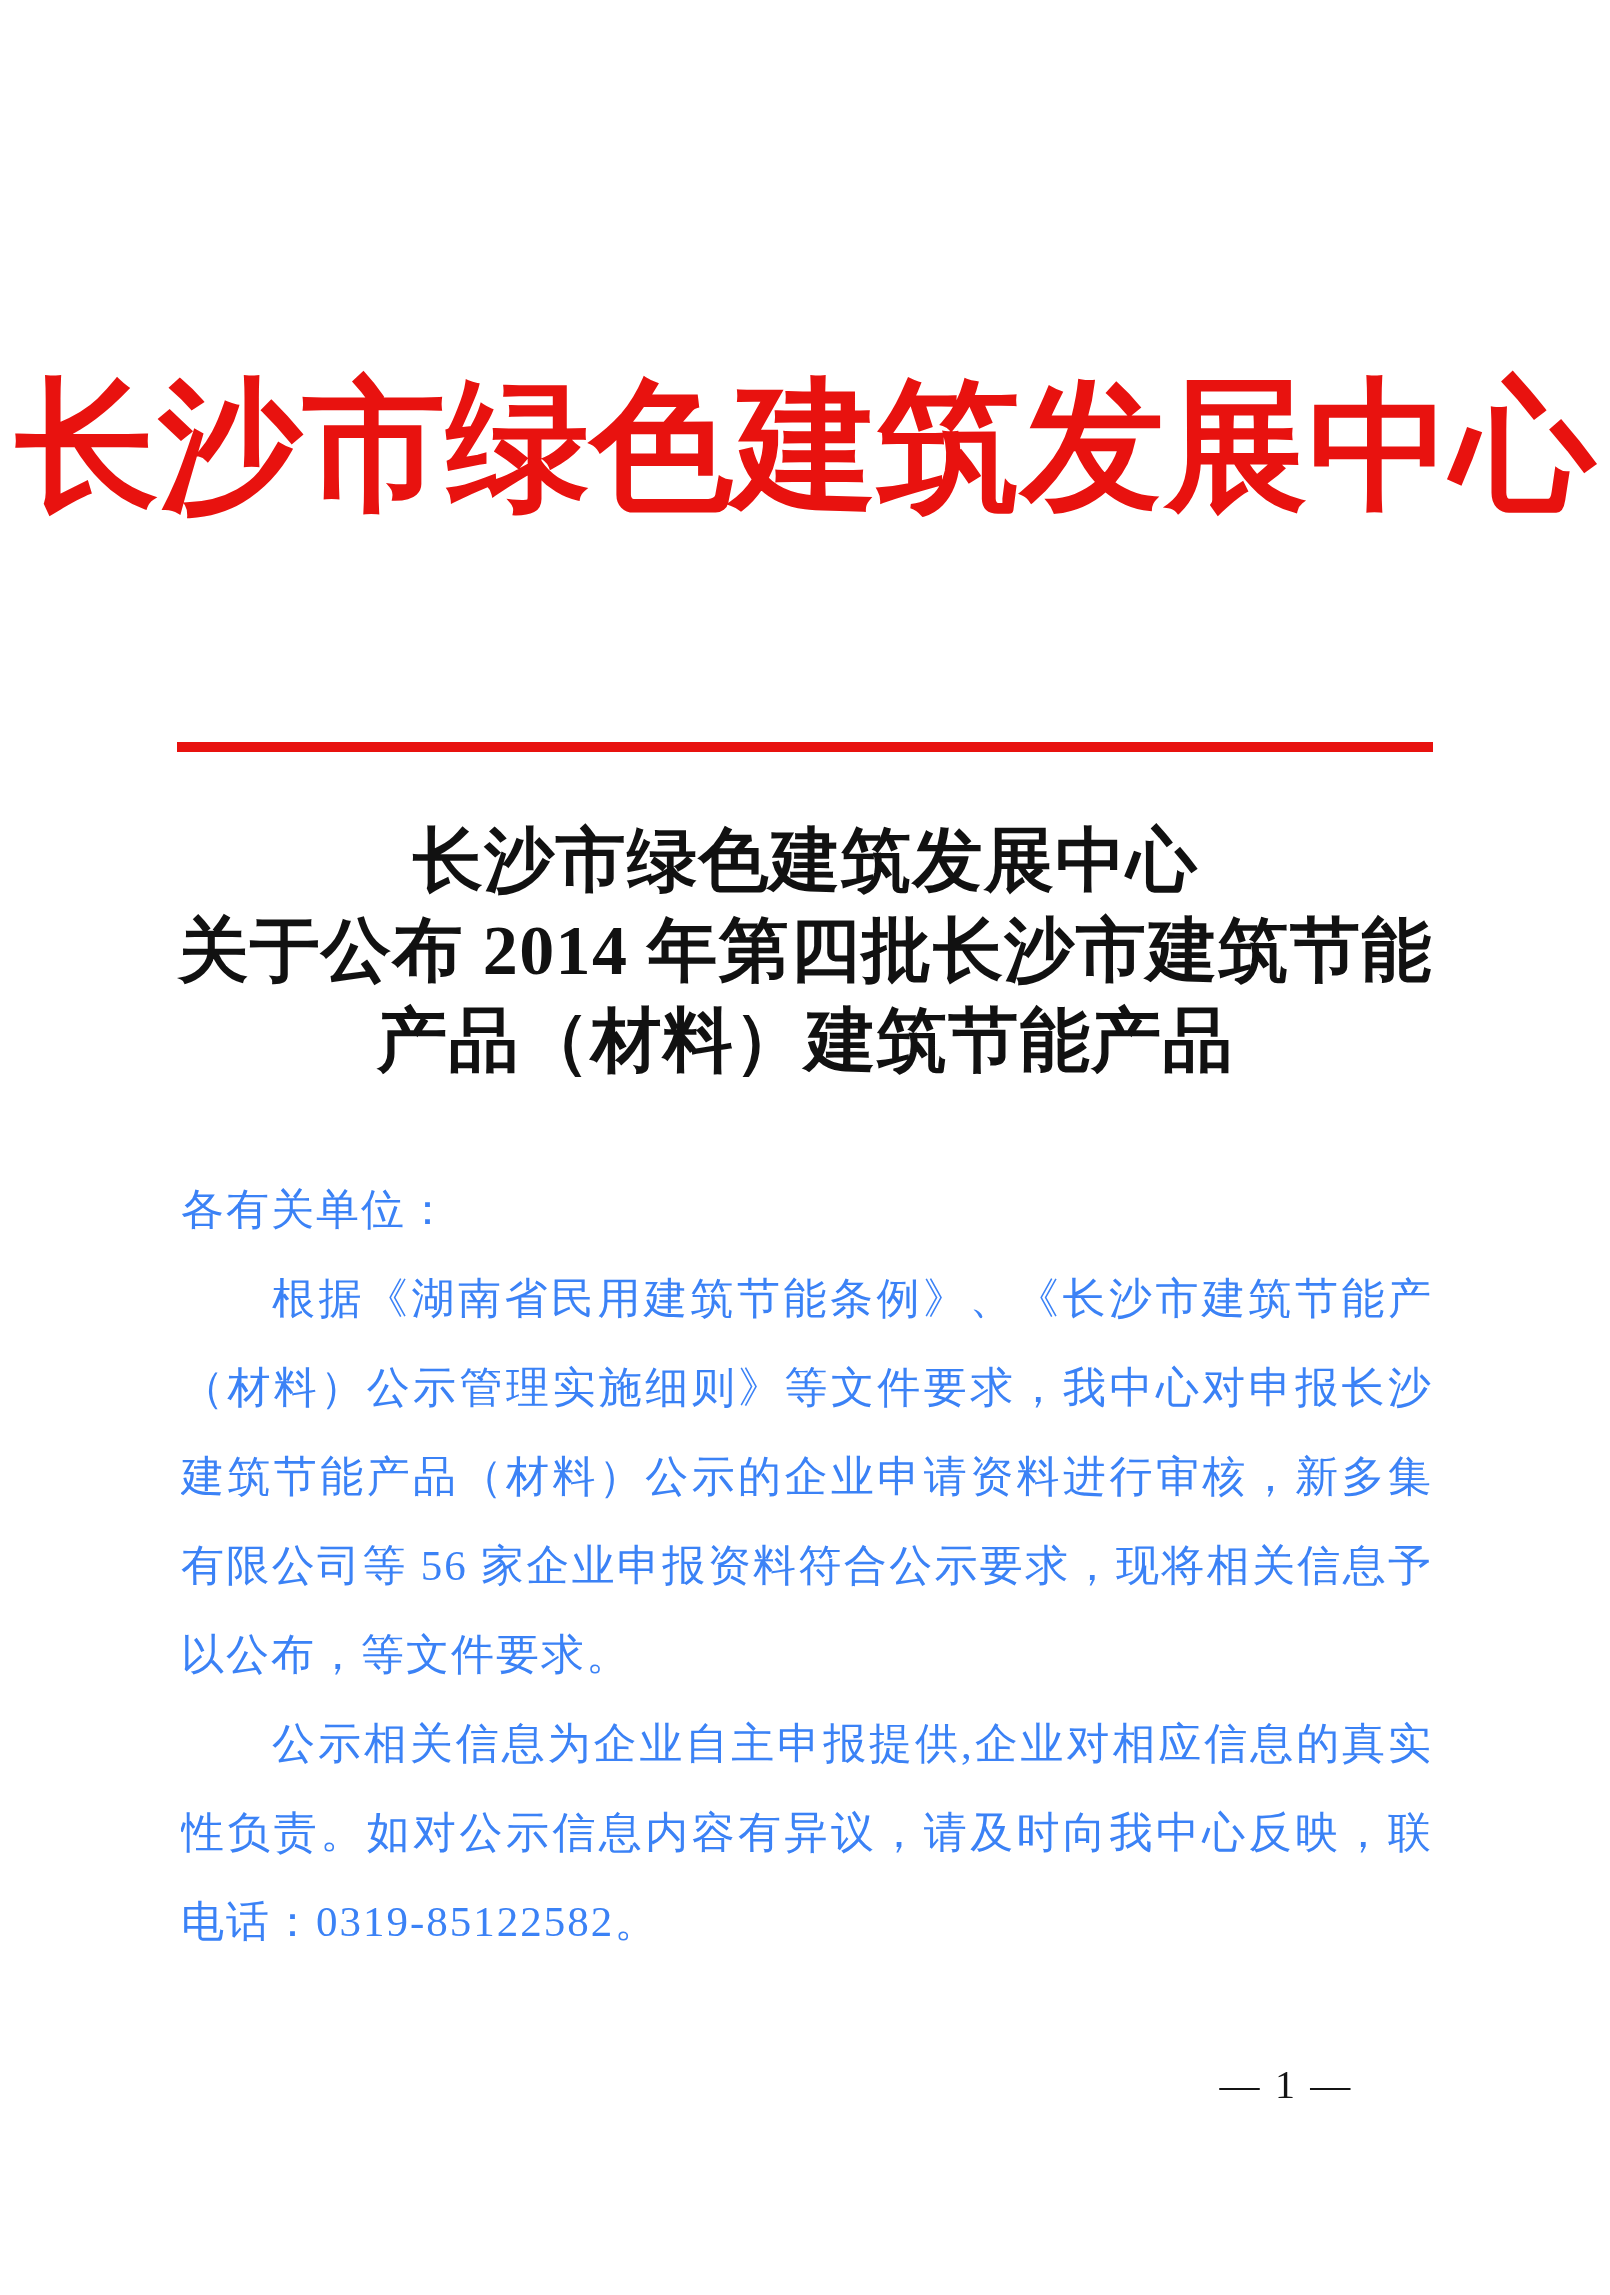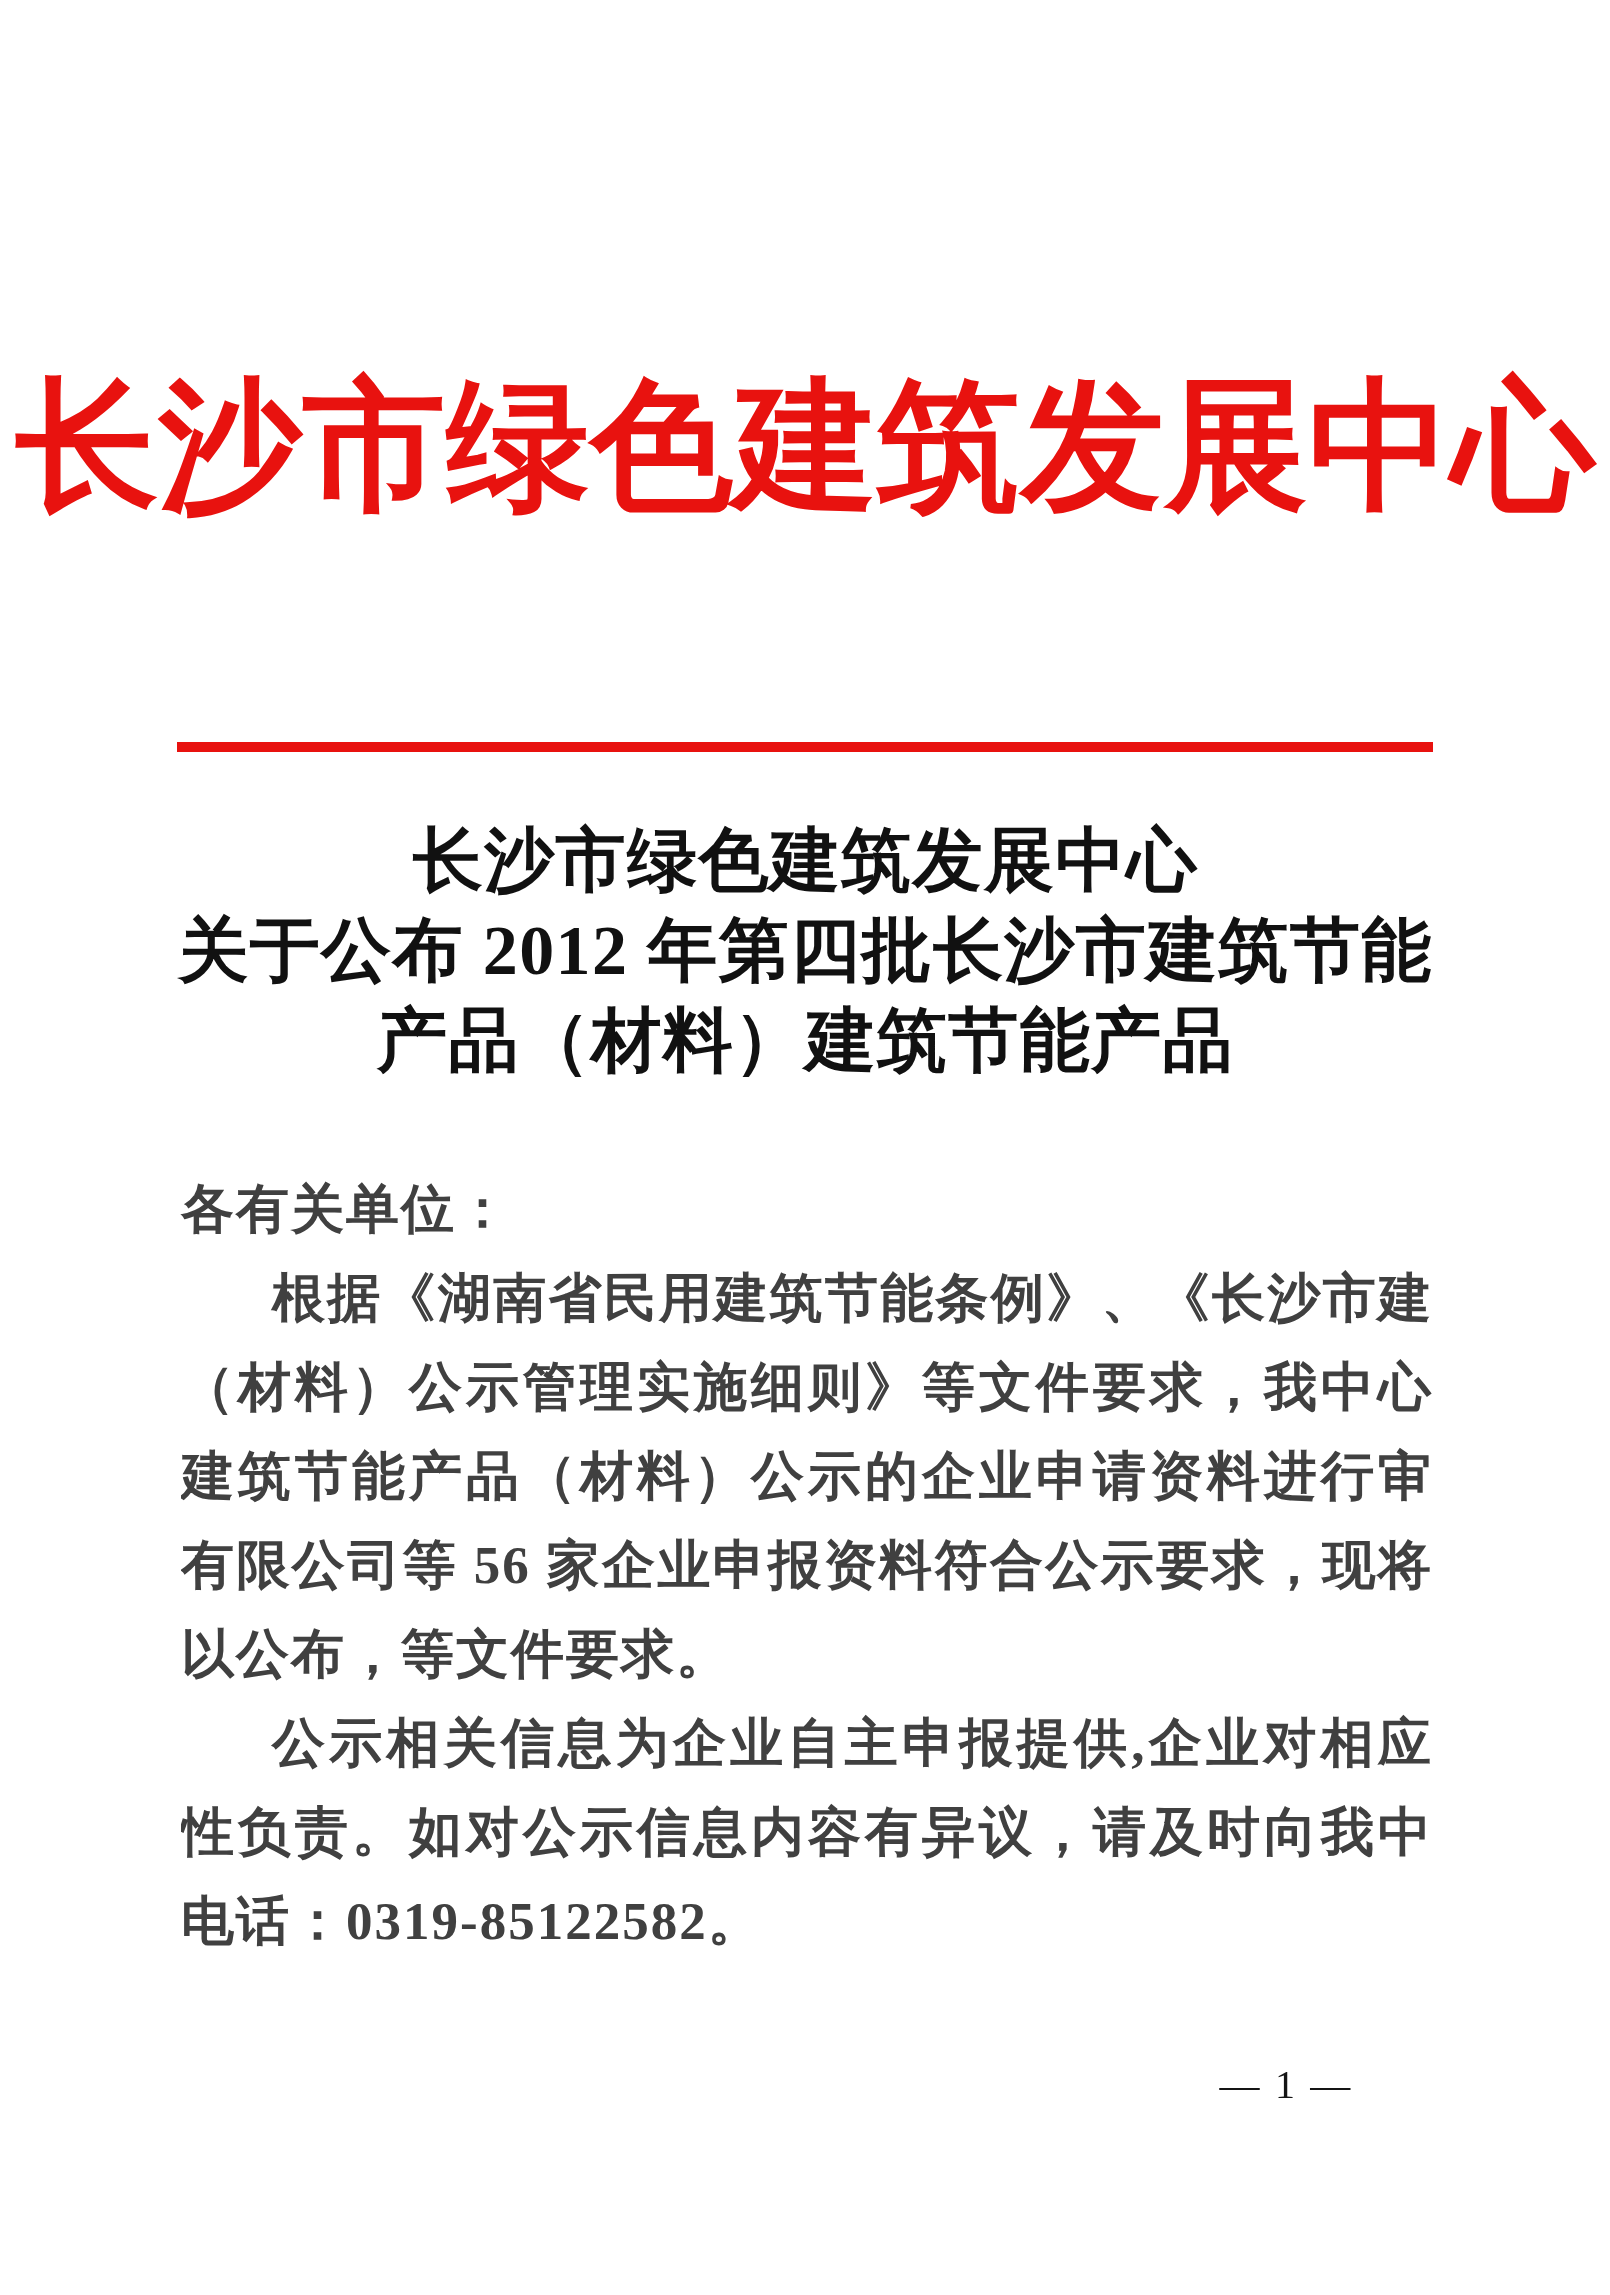--- a/index.html
+++ b/index.html
@@ -64,23 +64,22 @@
     line-height: 90px;
     color: #111111;
     letter-spacing: 1.4px;
   }
   
   .body-block {
     position: absolute;
     top: 1165px;
     left: 181px;
     width: 1252px;
-    font-size: 53px;
-    color: #404040;
-    font-weight: bold;
+    font-size: 43px;
+    color: #3b82f6;
   }
   .line {
     height: 89px;
     line-height: 89px;
     letter-spacing: 2px;
     white-space: nowrap;
   }
   .fill {
     white-space: normal;
     overflow: hidden;
@@ -106,21 +105,21 @@
 
 <div class="page">
 
   <div class="masthead">长沙市绿色建筑发展中心</div>
 
 
   <div class="redrule"></div>
 
   <div class="title-block">
     <div>长沙市绿色建筑发展中心</div>
-    <div>关于公布 2012 年第四批长沙市建筑节能</div>
+    <div>关于公布 2014 年第四批长沙市建筑节能</div>
     <div>产品（材料）建筑节能产品</div>
   </div>
 
   <div class="body-block">
     <div class="line">各有关单位：</div>
     <div class="line fill indent">根据《湖南省民用建筑节能条例》、《长沙市建筑节能产品</div>
     <div class="line fill">（材料）公示管理实施细则》等文件要求，我中心对申报长沙市</div>
     <div class="line fill">建筑节能产品（材料）公示的企业申请资料进行审核，新多集团</div>
     <div class="line fill">有限公司等 56 家企业申报资料符合公示要求，现将相关信息予</div>
     <div class="line">以公布，等文件要求。</div>

